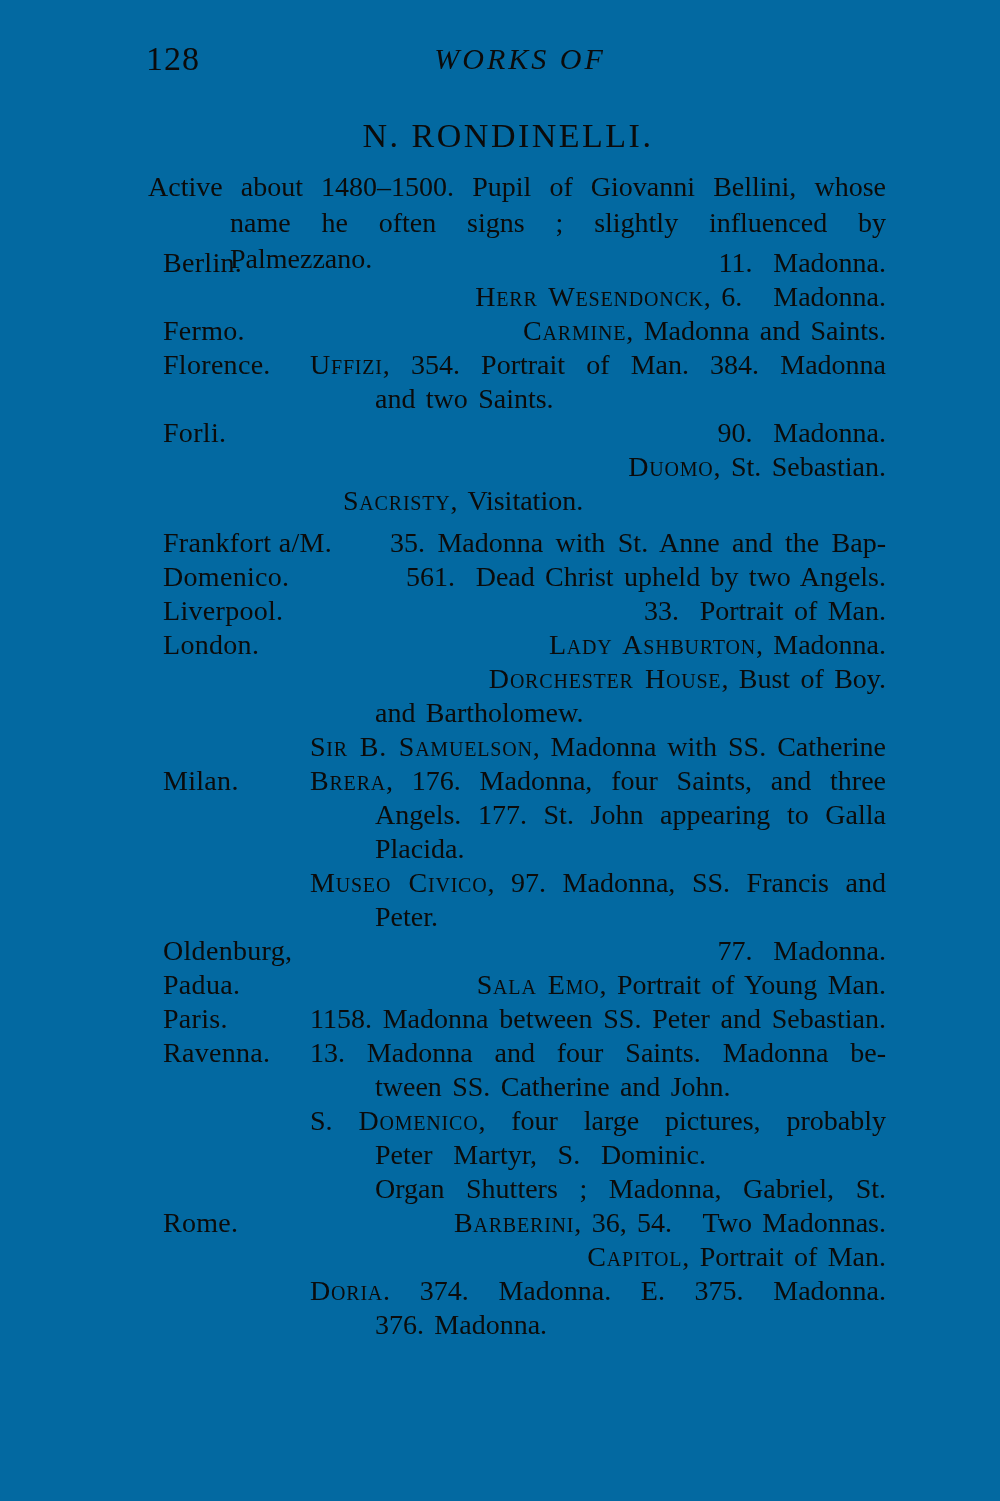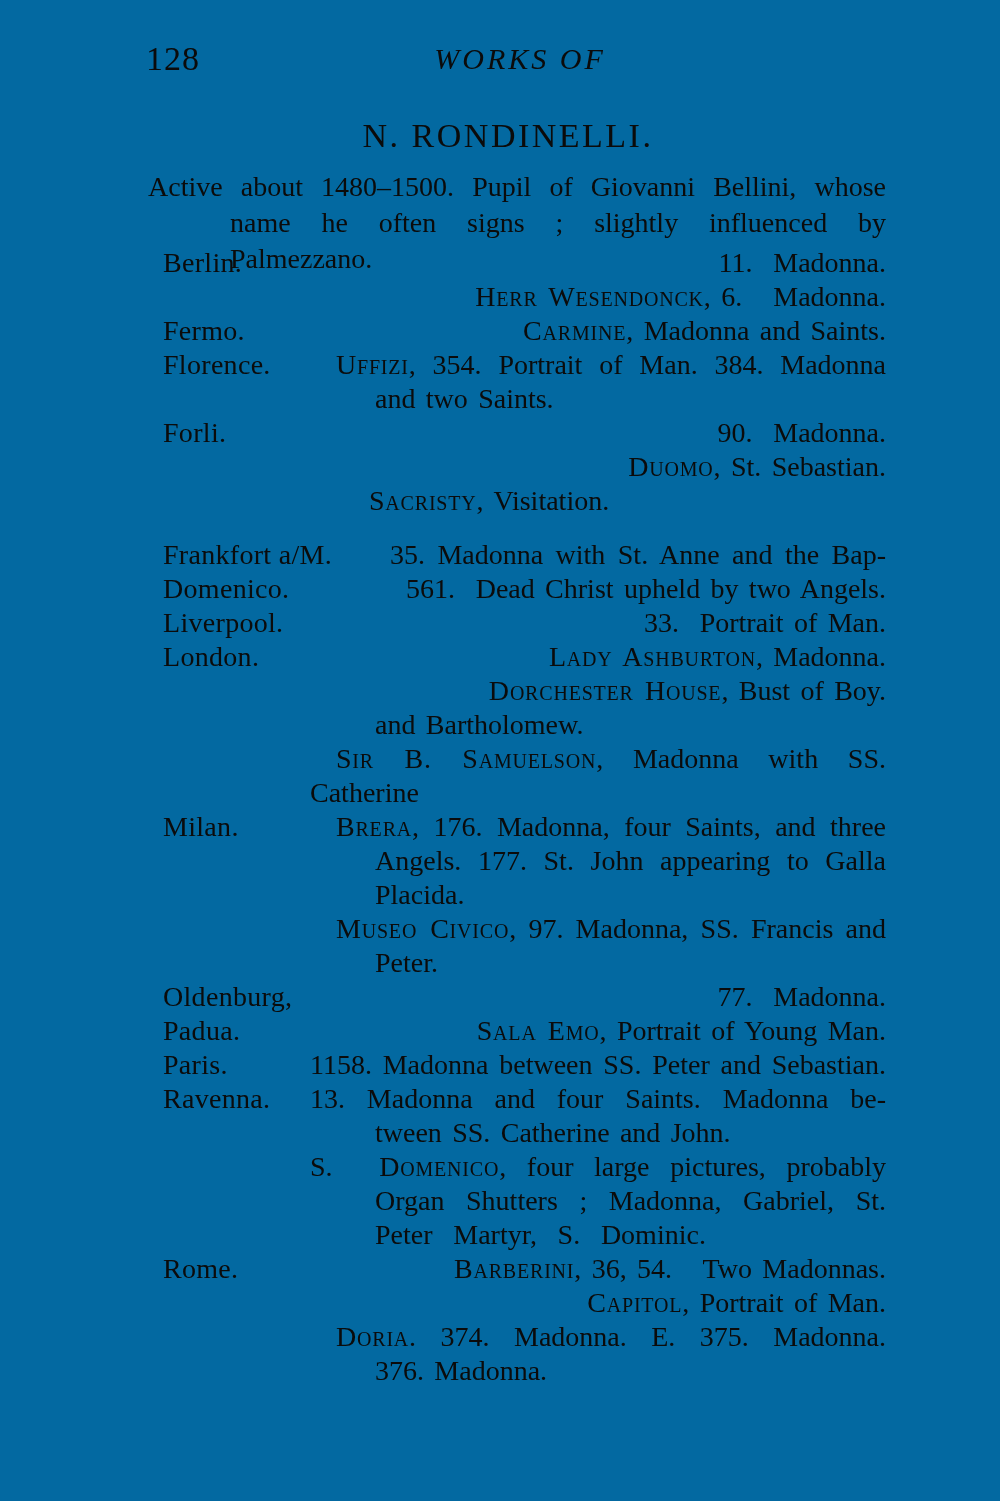--- a/index.html
+++ b/index.html
@@ -58,21 +58,21 @@
   .intro .iline2 { margin-left: 82px; }
   .catalog {
     position: absolute;
     left: 152px;
     top: 246px;
     width: 734px;
     font-size: 28px;
     line-height: 34px;
   }
   .row { position: relative; }
-  .row:nth-child(5) { margin-top: 20px; }  
+  .row:nth-child(5) { margin-top: 8px; }  
   .place {
     position: absolute;
     left: 11px;
     top: 0;
     font-weight: 400;
     letter-spacing: 0.3px;
     text-align: right;
   }
   .line {
     white-space: pre-wrap;
@@ -81,21 +81,21 @@
   .line.just {
     white-space: normal;
     text-align: justify;
     text-align-last: justify;
     word-spacing: 0.05em;
   }
   .ind0 { margin-left: 158px; text-align: right; }
   .ind1 { margin-left: 223px; }
   .ind2 { margin-left: 191px; }
   .ind3 { margin-left: 238px; }
-  .sc { font-variant: small-caps; letter-spacing: 0.8px; margin-left: 26px; }
+  .sc { font-variant: small-caps; letter-spacing: 0.8px; }
 </style>
 </head>
 <body>
 
 <div class="page">
   <div class="page-number">128</div>
   <div class="running-header">WORKS OF</div>
   <div class="page-title">N. RONDINELLI.</div>
   <div class="intro">
     <div class="iline">Active about 1480–1500. Pupil of Giovanni Bellini, whose</div>
@@ -159,22 +159,22 @@
       </div>
       <div class="row">
         <span class="place">Paris.</span>
         <div class="line ind0 just"><span>1158. Madonna between SS. Peter and Sebastian.</span></div>
       </div>
       <div class="row">
         <span class="place">Ravenna.</span>
         <div class="line ind0 just"><span>13. Madonna and four Saints. Madonna be-</span></div>
         <div class="line ind1"><span>tween SS. Catherine and John.</span></div>
         <div class="line ind0 just"><span>S. </span><span class="sc">Domenico</span><span>, four large pictures, probably</span></div>
+        <div class="line ind1"><span>Peter  Martyr,  S.  Dominic.</span></div>
         <div class="line ind1 just"><span>Organ Shutters ; Madonna, Gabriel, St.</span></div>
-        <div class="line ind1"><span>Peter  Martyr,  S.  Dominic.</span></div>
       </div>
       <div class="row">
         <span class="place">Rome.</span>
         <div class="line ind0"><span class="sc">Barberini</span><span>, 36, 54.   Two Madonnas.</span></div>
         <div class="line ind0"><span class="sc">Capitol</span><span>, Portrait of Man.</span></div>
         <div class="line ind0 just"><span class="sc">Doria</span><span>. 374. Madonna. E. 375. Madonna.</span></div>
         <div class="line ind1"><span>376. Madonna.</span></div>
       </div>
     </div>
 </div>

